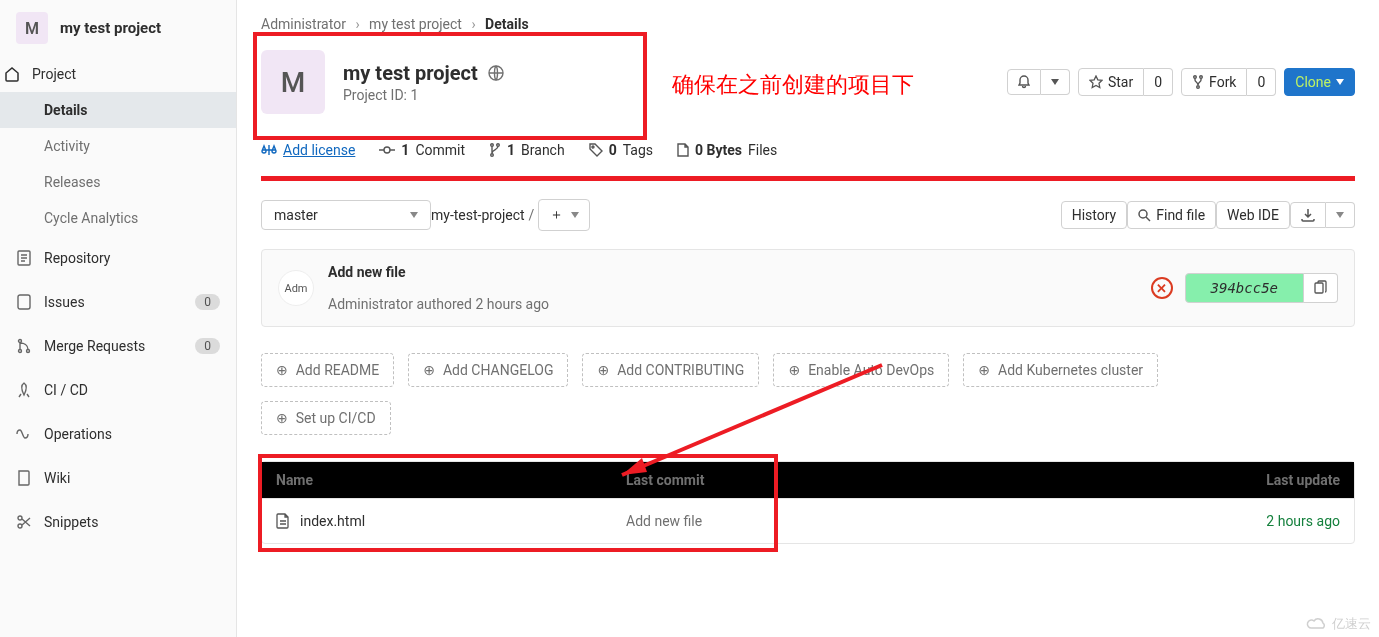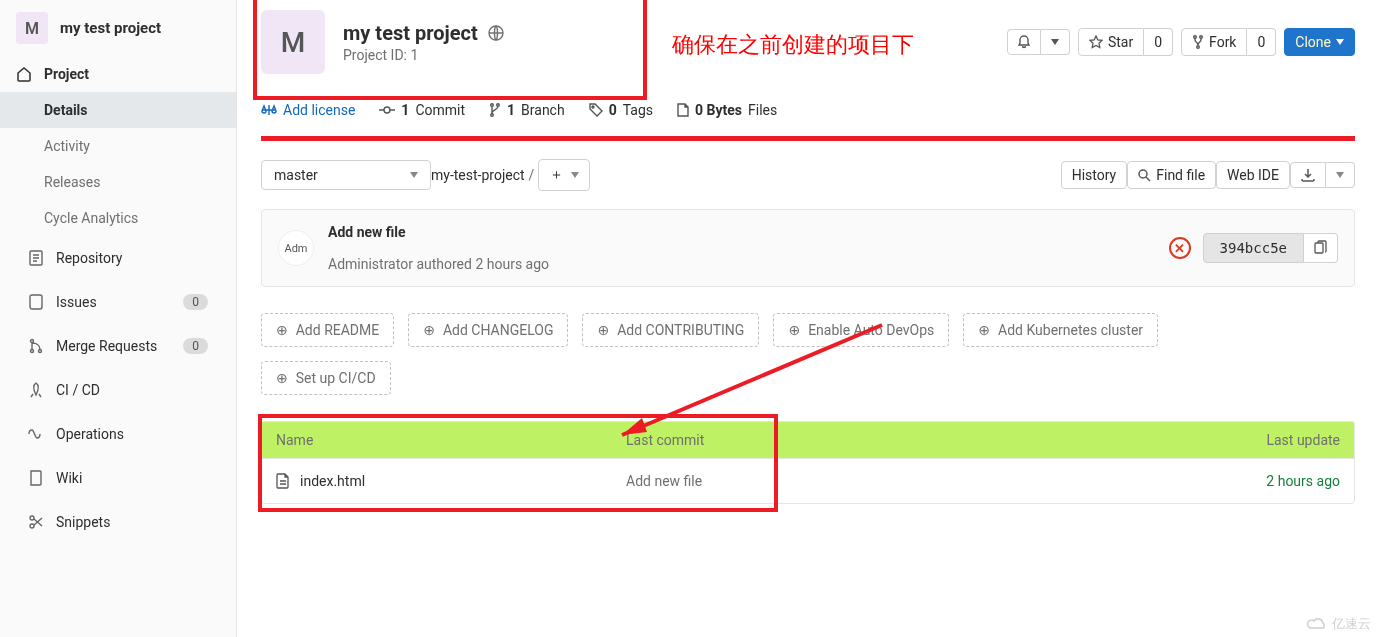--- a/index.html
+++ b/index.html
@@ -1,69 +1,69 @@
 <!DOCTYPE html>
 <html><head>
 <meta charset="utf-8">
 <style>
 * { box-sizing: border-box; margin: 0; padding: 0; }
 body { font-family: -apple-system, BlinkMacSystemFont, "Segoe UI", Roboto, sans-serif; font-size: 14px; color: #2e2e2e; background: #fff; width: 1379px; height: 637px; overflow: hidden; position: relative; }
 .sidebar { position: absolute; left: 0; top: 0; width: 237px; height: 100%; background: #fafafa; border-right: 1px solid #e5e5e5; }
 .sb-header { display: flex; align-items: center; padding: 12px 16px; }
 .sb-avatar { width: 32px; height: 32px; background: #f1e6f5; color: #555; display: flex; align-items: center; justify-content: center; font-weight: 600; font-size: 16px; border-radius: 4px; margin-right: 12px; }
 .sb-title { font-weight: 700; font-size: 15px; color: #2e2e2e; }
-.sb-section { display: flex; align-items: flex-start; padding: 10px 16px; font-weight: 700; color: #2e2e2e; }
+.sb-section { display: flex; align-items: flex-start; padding: 10px 4px; font-weight: 400; color: #2e2e2e; }
 .sb-section .ic { margin-right: 12px; width: 16px; height: 16px; display:flex; align-items:center; justify-content:center; }
 .sb-sub { padding: 10px 16px 10px 44px; color: #707070; cursor: pointer; }
 .sb-sub.active { background: #e4e8eb; font-weight:700; color:#2e2e2e; border-radius: 0; }
-.sb-item { display: flex; align-items: center; padding: 14px 28px; color: #2e2e2e; cursor: pointer; }
+.sb-item { display: flex; align-items: center; padding: 14px 16px; color: #2e2e2e; cursor: pointer; }
 .sb-item .ic { margin-right: 12px; width: 16px; height: 16px; display:flex; align-items:center; justify-content:center; color: #666; }
 .sb-badge { margin-left: auto; background: #dbdbdb; color: #525252; border-radius: 10px; padding: 1px 9px; font-size: 12px; }
 .main { position: absolute; left: 237px; top: 0; right: 0; height: 100%; padding: 10px 24px 0 24px; overflow: hidden; }
 .breadcrumb { color: #707070; font-size: 14px; padding: 6px 0 18px 0; }
 .breadcrumb b { color: #2e2e2e; font-weight: 700; }
 .bc-sep { margin: 0 6px; color: #999; }
 .proj-head { display: flex; align-items: center; position: relative; }
 .redbox1 { position: absolute; left: -8px; top: -18px; width: 394px; height: 108px; border: 4px solid #ed1c24; pointer-events: none; }
 .proj-avatar { width: 64px; height: 64px; background: #f1e6f5; color: #555; display: flex; align-items: center; justify-content: center; font-weight: 500; font-size: 28px; border-radius: 6px; margin-right: 18px; }
 .proj-title-row { display: flex; align-items: center; }
 .proj-title { font-size: 20px; font-weight: 700; color: #2e2e2e; margin-right: 10px; }
 .proj-sub { color: #707070; margin-top: 2px; }
 .annotation { position: absolute; left: 411px; top: 20px; color: #f00; font-size: 22px; font-family: "Microsoft YaHei", sans-serif; }
 .action-row { margin-left: auto; display: flex; gap: 8px; align-items: center; }
 .btn { border: 1px solid #d1d1d1; background: #fff; border-radius: 4px; padding: 5px 10px; font-size: 14px; color: #2e2e2e; cursor: pointer; display: inline-flex; align-items: center; gap: 5px; }
 .btn-group { display: inline-flex; }
 .btn-group .btn { border-radius: 0; }
 .btn-group .btn:first-child { border-radius: 4px 0 0 4px; }
 .btn-group .btn:last-child { border-radius: 0 4px 4px 0; border-left: none; }
-.btn-primary { background: #1f75cb; color: #fef9c3; border-color: #1f75cb; }
+.btn-primary { background: #1f75cb; color: #bef264; border-color: #1f75cb; }
 .stats-row { margin-top: 28px; display: flex; gap: 24px; align-items: center; font-size: 14px; color: #2e2e2e; }
 .stats-row a { color: #1068bf; text-decoration: none; }
 .stats-row .stat { display: inline-flex; align-items: center; gap: 6px; color: #2e2e2e; }
 .stats-row .stat b { font-weight: 700; }
 .divider { height: 5px; background: #ed1c24; margin-top: 18px; }
 .toolbar { margin-top: 18px; display: flex; align-items: center; gap: 0; }
 .sel { border: 1px solid #d1d1d1; border-radius: 4px; padding: 6px 12px; min-width: 170px; display: flex; align-items: center; justify-content: space-between; color: #2e2e2e; cursor: pointer; background:#fff; }
 .path-link { color: #2e2e2e; }
 .slash { color: #707070; margin: 0 4px; }
 .plusbtn { border: 1px solid #d1d1d1; border-radius: 4px; padding: 6px 10px; display:flex; gap:8px; align-items:center; cursor:pointer; background:#fff; }
 .spacer { flex: 1; }
 .commit-box { margin-top: 18px; border: 1px solid #e5e5e5; border-radius: 4px; padding: 14px 16px; display: flex; align-items: center; background:#fafafa; }
 .commit-av { width: 36px; height: 36px; border-radius: 50%; background: #fff; border:1px solid #eee; margin-right: 14px; display:flex; align-items:center; justify-content:center; font-size: 11px; color:#555; overflow:hidden; }
 .commit-title { font-weight: 700; color: #2e2e2e; }
 .commit-sub { color: #707070; margin-top: 16px; }
 .commit-right { margin-left: auto; display:flex; align-items:center; gap: 12px; }
 .status-x { width: 22px; height: 22px; border: 2px solid #db3b21; border-radius: 50%; display:flex; align-items:center; justify-content:center; color:#db3b21; font-weight:700; font-size:13px; }
 .sha-grp { display:flex; }
-.sha { border:1px solid #d1d1d1; border-radius: 4px 0 0 4px; padding: 6px 16px; font-family: monospace; background:#e5e5e5; }
+.sha { border:1px solid #d1d1d1; border-radius: 4px 0 0 4px; padding: 6px 25px; font-family: monospace; background:#86efac;font-style:italic; }
 .copy { border:1px solid #d1d1d1; border-left:none; border-radius: 0 4px 4px 0; padding: 6px 10px; background:#fff; cursor:pointer; }
 .quick-row { margin-top: 26px; display: flex; gap: 14px; flex-wrap: wrap; }
 .ghost-btn { border: 1px dashed #c0c0c0; border-radius: 4px; padding: 8px 14px; color: #707070; display:flex; align-items:center; gap: 8px; cursor:pointer; }
 .table { margin-top: 26px; border: 1px solid #e5e5e5; border-radius: 4px; position: relative; }
-.th { display:flex; padding: 10px 14px; color: #707070; border-bottom: 1px solid #e5e5e5; background:#bef264; }
+.th { display:flex; padding: 10px 14px; color: #707070; border-bottom: 1px solid #e5e5e5; background:#000000;font-weight:bold; }
 .th .c1 { flex: 0 0 350px; }
 .th .c2 { flex: 1; }
 .th .c3 { flex: 0 0 160px; text-align: right; }
 .tr { display:flex; padding: 14px 14px; align-items:center; }
 .tr .c1 { flex: 0 0 350px; display:flex; align-items:center; gap: 10px; color:#2e2e2e; }
 .tr .c2 { flex: 1; color:#707070; }
 .tr .c3 { flex: 0 0 160px; text-align: right; color:#15803d; }
 .redbox2 { position:absolute; left:-4px; top:-8px; width: 520px; height: 98px; border: 4px solid #ed1c24; pointer-events:none; }
 .arrow { position:absolute; left: 330px; top: -102px; pointer-events:none; }
 .watermark { position:absolute; right: 8px; bottom: 4px; color:#bbb; font-size: 13px; display:flex; align-items:center; gap:4px; opacity:0.7; }
@@ -150,20 +150,27 @@
           <circle cx="3" cy="3" r="2"></circle>
           <circle cx="3" cy="11" r="2"></circle>
           <path d="M5 4l8 7M5 10l8-7"></path>
         </svg>
       </span>
     <span>Snippets</span>
   </div>
 </div>
 
 <div class="main">
+  <div class="breadcrumb">
+    <span>Administrator</span>
+    <span class="bc-sep">›</span>
+    <span>my test project</span>
+    <span class="bc-sep">›</span>
+    <b>Details</b>
+  </div>
 
   <div class="proj-head">
     <div class="redbox1"></div>
     <div class="proj-avatar">M</div>
     <div>
       <div class="proj-title-row">
         <span class="proj-title">my test project</span>
         <span style="color:#707070">
             <svg width="16" height="16" viewBox="0 0 16 16" fill="none" stroke="#707070" stroke-width="1.4">
               <circle cx="8" cy="8" r="7"></circle>
@@ -211,21 +218,21 @@
       <div class="btn btn-primary">
           <span>Clone</span> 
           <svg width="8" height="6" viewBox="0 0 8 6" fill="#fff">
             <path d="M0 0h8L4 6z"></path>
           </svg>
         </div>
     </div>
   </div>
 
   <div class="stats-row">
-    <a style="display:flex;align-items:center;gap:6px;">
+    <a style="display:flex;align-items:center;gap:6px;text-decoration:underline;">
         <svg width="16" height="14" viewBox="0 0 16 14" fill="none" stroke="#1068bf" stroke-width="1.4">
           <path d="M8 2v10M2 7h12M3 3l-2 5a2 2 0 0 0 4 0zM13 3l-2 5a2 2 0 0 0 4 0z"></path>
         </svg>
         <span>Add license</span>
       </a>
     <span class="stat">
         <svg width="16" height="8" viewBox="0 0 16 8" fill="none" stroke="#555" stroke-width="1.4">
           <circle cx="8" cy="4" r="3"></circle>
           <path d="M0 4h5M11 4h5"></path>
         </svg>

